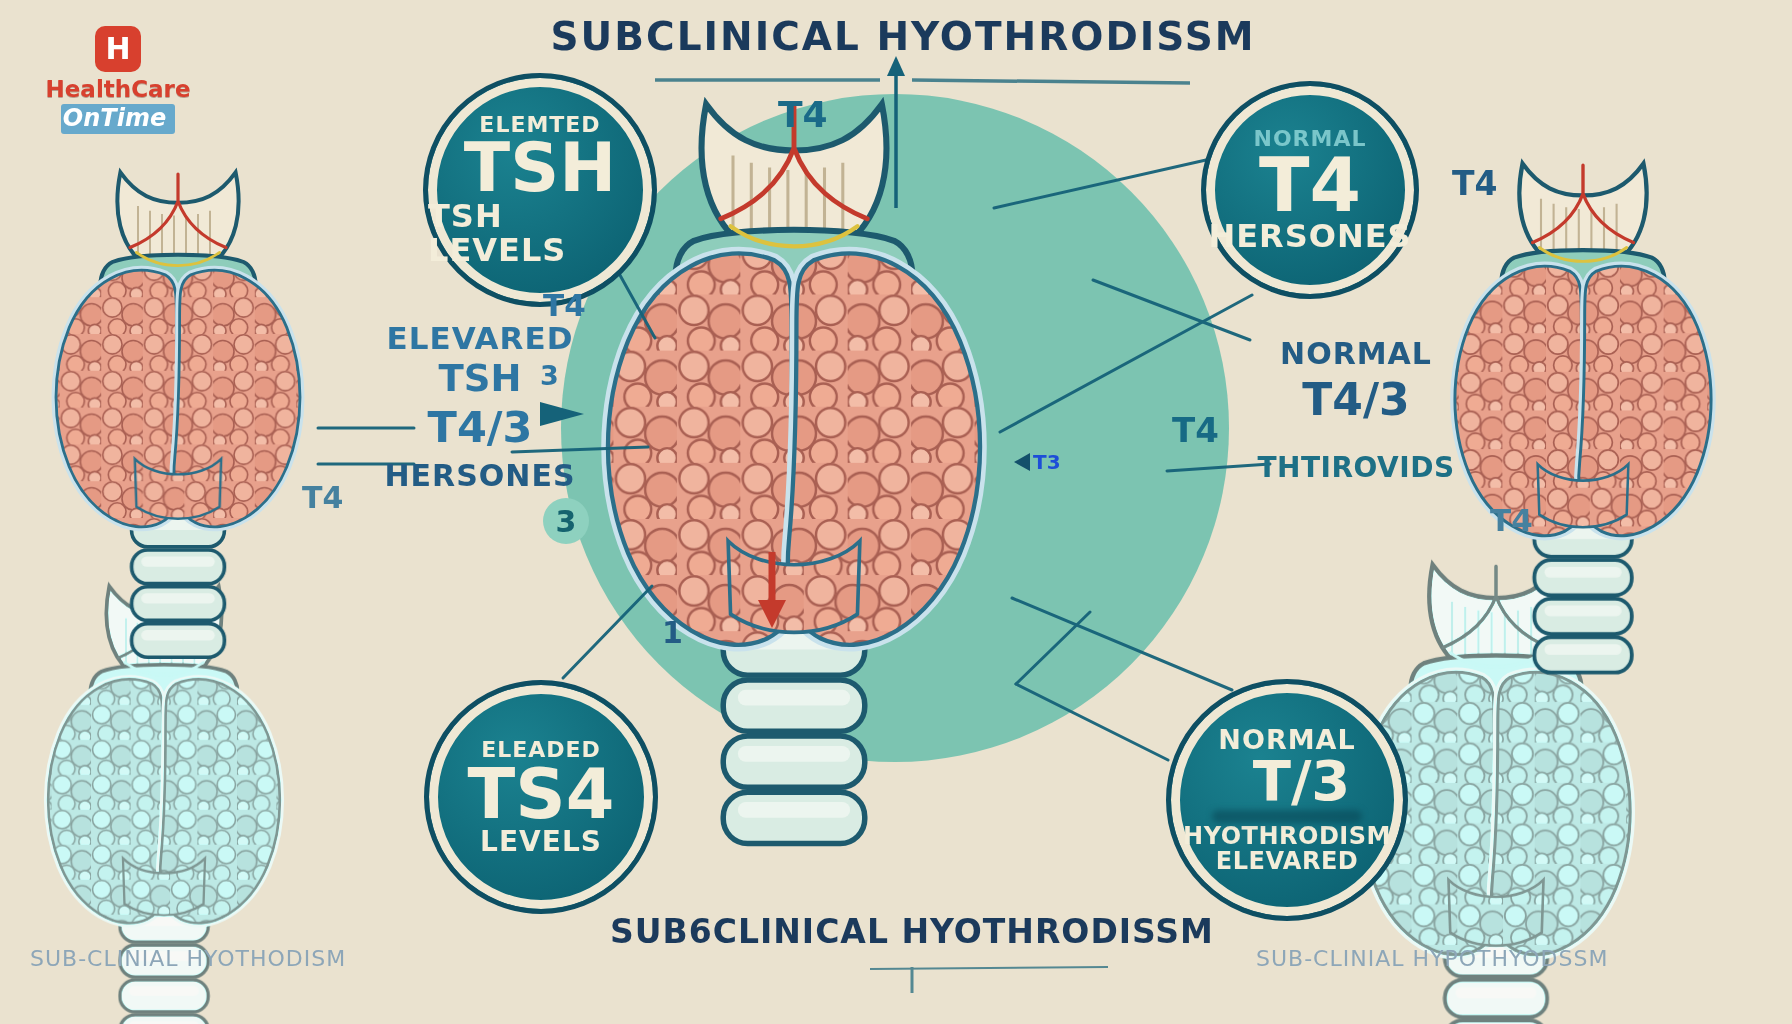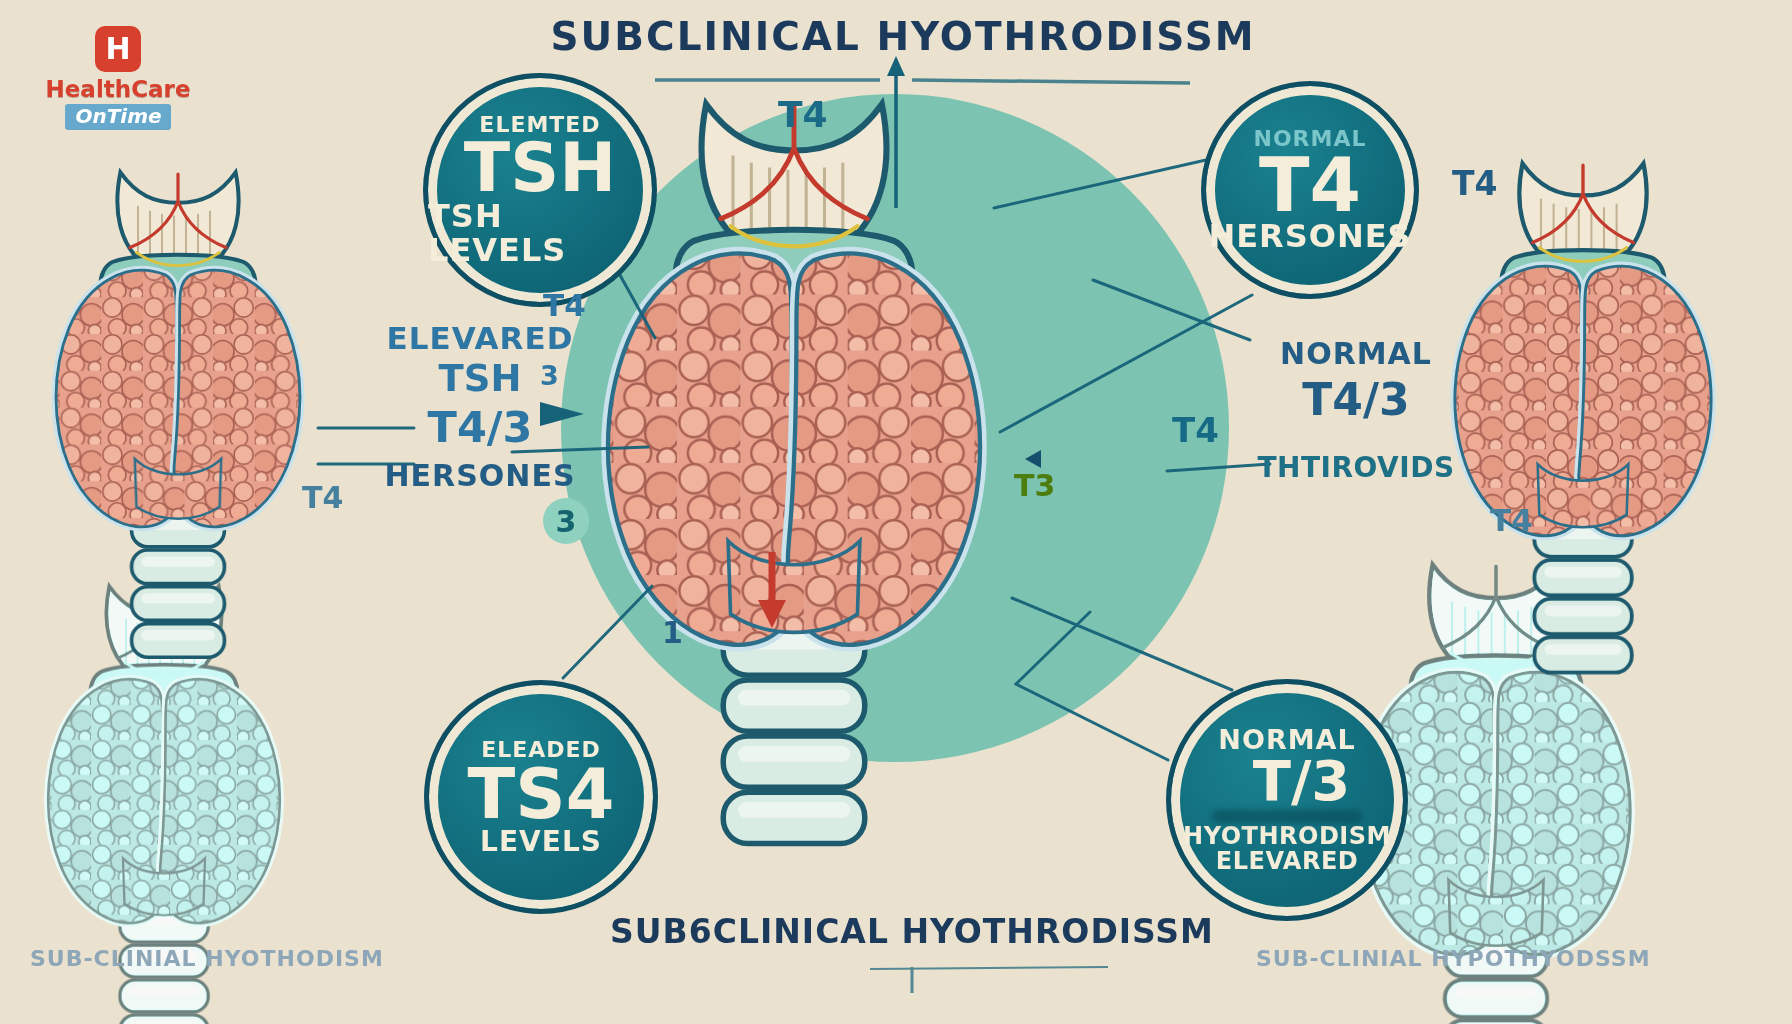--- a/index.html
+++ b/index.html
@@ -19,21 +19,21 @@
   .canvas{position:relative;width:1792px;height:1024px;background:var(--background);overflow:hidden;}
   .scene{position:absolute;left:0;top:0;width:1792px;height:1024px;}
 
   
   .logo{position:absolute;left:38px;top:26px;width:160px;text-align:center;}
   .logo-mark{width:46px;height:46px;margin:0 auto;background:var(--logo_red);border-radius:10px;
     color:#fff;font-size:30px;font-weight:bold;line-height:46px;text-align:center;}
   .logo-line1{margin-top:4px;color:var(--logo_red);font-size:23px;font-weight:bold;
     text-shadow:0 1px 0 rgba(90,40,30,.35);}
   .logo-line2{display:inline-block;margin-top:2px;background:var(--logo_blue);color:#fff;
-    font-size:20px;font-weight:bold;font-style:italic;padding:0 9px 2px 10px;border-radius:3px;}
+    font-size:24px;font-weight:bold;font-style:italic;padding:0 9px 2px 2px;border-radius:3px;}
 
   
   .title-top{position:absolute;left:50%;top:14px;transform:translateX(-49%);white-space:nowrap;
     color:var(--title_navy);font-size:39px;font-weight:800;letter-spacing:2px;}
   .title-bottom{position:absolute;left:912px;top:912px;transform:translateX(-50%);white-space:nowrap;
     color:var(--title_navy);font-size:33px;font-weight:800;letter-spacing:1px;}
 
   
   .badge{position:absolute;border-radius:50%;
     background:radial-gradient(circle at 38% 32%, #1b8290, var(--badge_fill_dark) 75%);
@@ -71,28 +71,28 @@
   
   .marker{position:absolute;font-weight:bold;white-space:nowrap;}
   .m-top-t4{left:778px;top:94px;font-size:36px;color:#1a6a88;}
   .m-left-t4{left:543px;top:287px;font-size:31px;color:var(--label_blue);}
   .m-left-3{left:540px;top:360px;font-size:27px;color:var(--label_blue);}
   .m-blob{left:543px;top:498px;width:46px;height:46px;border-radius:50%;background:#8ed1bf;
     display:flex;align-items:center;justify-content:center;font-size:30px;font-weight:bold;color:#15636f;}
   .m-one{left:662px;top:615px;font-size:30px;color:var(--label_navy);font-weight:600;}
   .m-lthy-t4{left:302px;top:480px;font-size:30px;color:#45819f;}
   .m-right-t4{left:1172px;top:410px;font-size:34px;color:#176a85;}
-  .m-t3{left:1014px;top:450px;font-size:30px;color:#4d7c0f;display:flex;align-items:center;flex-direction:column;}
+  .m-t3{left:1014px;top:450px;font-size:20px;color:#1d4ed8;display:flex;align-items:center;}
   .tri-left{width:0;height:0;border-top:9px solid transparent;border-bottom:9px solid transparent;
     border-right:16px solid #14506b;display:inline-block;margin-right:3px;}
   .m-rtop-t4{left:1452px;top:164px;font-size:33px;color:var(--label_navy);}
   .m-rthy-t4{left:1490px;top:502px;font-size:31px;color:#45819f;}
 
   
-  .caption{position:absolute;top:946px;font-size:22px;font-weight:bold;letter-spacing:1px;
+  .caption{position:absolute;top:946px;font-size:22px;font-weight:normal;letter-spacing:1px;
     color:var(--caption_faded);white-space:nowrap;}
   .caption-left{left:30px;}
   .caption-right{left:1256px;}
 
   .faded{filter:grayscale(1) sepia(.9) hue-rotate(130deg) saturate(.9) brightness(1.07);opacity:.8;}
 </style>
 </head>
 <body>
 
 <div class="canvas">

